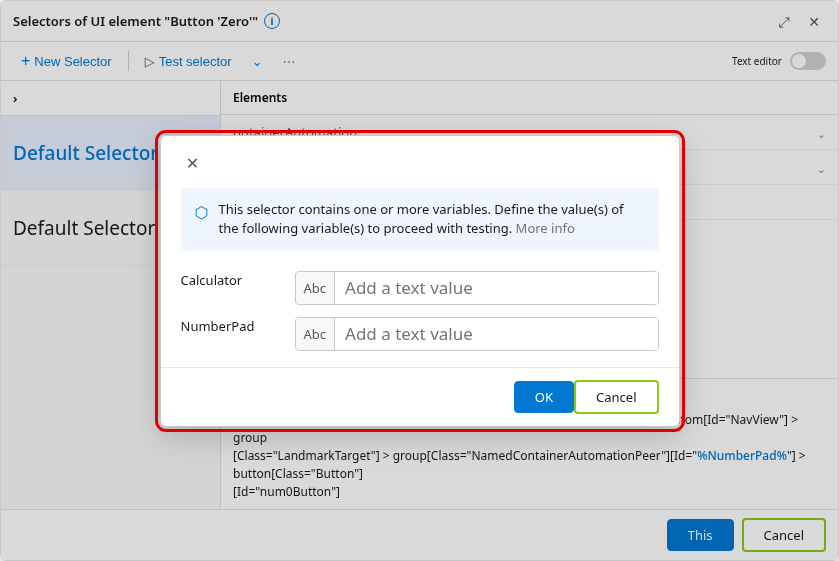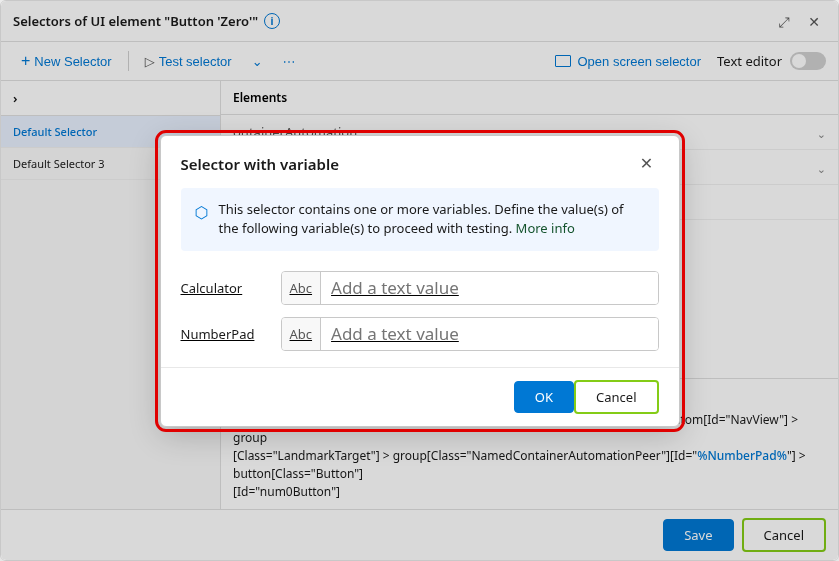--- a/index.html
+++ b/index.html
@@ -124,21 +124,21 @@
     }
     .screen-icon {
       width: 16px;
       height: 12px;
       border: 1.5px solid #0078d4;
       border-radius: 1px;
       position: relative;
       display: inline-block;
     }
     .text-editor-label {
-      font-size: 13px;
+      font-size: 10px;
       color: #1a1a1a;
     }
     .toggle {
       width: 36px;
       height: 18px;
       background: #d0d0d0;
       border-radius: 9px;
       position: relative;
       cursor: pointer;
     }
@@ -169,24 +169,24 @@
       align-items: center;
       padding: 8px 12px;
       font-weight: 600;
       font-size: 13px;
       color: #1a1a1a;
       border-bottom: 1px solid #e0e0e0;
       background: #ffffff;
       gap: 6px;
     }
     .sidebar-item {
-      padding: 8px 12px;
-      cursor: pointer;
-      color: #1a1a1a;
-      font-size: 11px;
+      padding: 24px 12px;
+      cursor: pointer;
+      color: #1a1a1a;
+      font-size: 19px;
       border-bottom: 1px solid #f0f0f0;
     }
     .sidebar-item.active {
       background: #e8f0fe;
       color: #0078d4;
       font-weight: 500;
     }
     .content-area {
       flex: 1;
       display: flex;
@@ -337,34 +337,32 @@
       font-size: 16px;
       margin-top: 1px;
       flex-shrink: 0;
     }
     .info-box-text {
       font-size: 13px;
       color: #1a1a1a;
       line-height: 1.5;
     }
     .info-box-text a {
-      color: #14532d;
+      color: #737373;
       text-decoration: none;
     }
     .dialog-fields {
       padding: 4px 20px 16px;
       display: flex;
       flex-direction: column;
       gap: 12px;
     }
     .field-row {
       display: flex;
-      align-items: center;
-      gap: 10px;
-      text-decoration: underline;
+      gap: 24px;
     }
     .field-label {
       width: 90px;
       font-size: 13px;
       color: #1a1a1a;
       flex-shrink: 0;
     }
     .field-input-wrapper {
       display: flex;
       align-items: center;
@@ -432,24 +430,20 @@
       <span class="test-icon">▷</span>
       <span>Test selector</span>
     </button>
     <button class="toolbar-btn">
       <span class="chevron-down"></span>
     </button>
     <button class="toolbar-btn">
       <span class="dots"></span>
     </button>
     <div class="toolbar-right">
-      <button class="open-screen-btn">
-        <span class="screen-icon"></span>
-        <span>Open screen selector</span>
-      </button>
       <span class="text-editor-label">Text editor</span>
       <div class="toggle"></div>
     </div>
   </div>
 
   <div class="main-content">
 
     <div class="sidebar">
       <div class="sidebar-header">
         <span>›</span>
@@ -488,28 +482,27 @@
         <div class="preview-code">
           <span>&gt; window[Class="Windows.UI.Core.CoreWindow"][Name="</span><span class="highlight">%Calculator%</span><span>"] &gt; custom[Id="NavView"] &gt; group</span><br>
           <span>[Class="LandmarkTarget"] &gt; group[Class="NamedContainerAutomationPeer"][Id="</span><span class="highlight">%NumberPad%</span><span>"] &gt; button[Class="Button"]</span><br>
           <span>[Id="num0Button"]</span>
         </div>
       </div>
     </div>
   </div>
 
   <div class="bottom-bar">
-    <button class="btn btn-primary">Save</button>
+    <button class="btn btn-primary">This</button>
     <button class="btn btn-secondary">Cancel</button>
   </div>
 
   <div class="dialog-overlay">
     <div class="dialog">
       <div class="dialog-header">
-        <span class="dialog-title">Selector with variable</span>
         <button class="dialog-close">✕</button>
       </div>
       <div class="dialog-info-box">
         <span class="info-box-icon">⬡</span>
         <div class="info-box-text">
           <span>This selector contains one or more variables. Define the value(s) of the following variable(s) to proceed with testing.</span>
           <a href="#">More info</a>
         </div>
       </div>
       <div class="dialog-fields">

